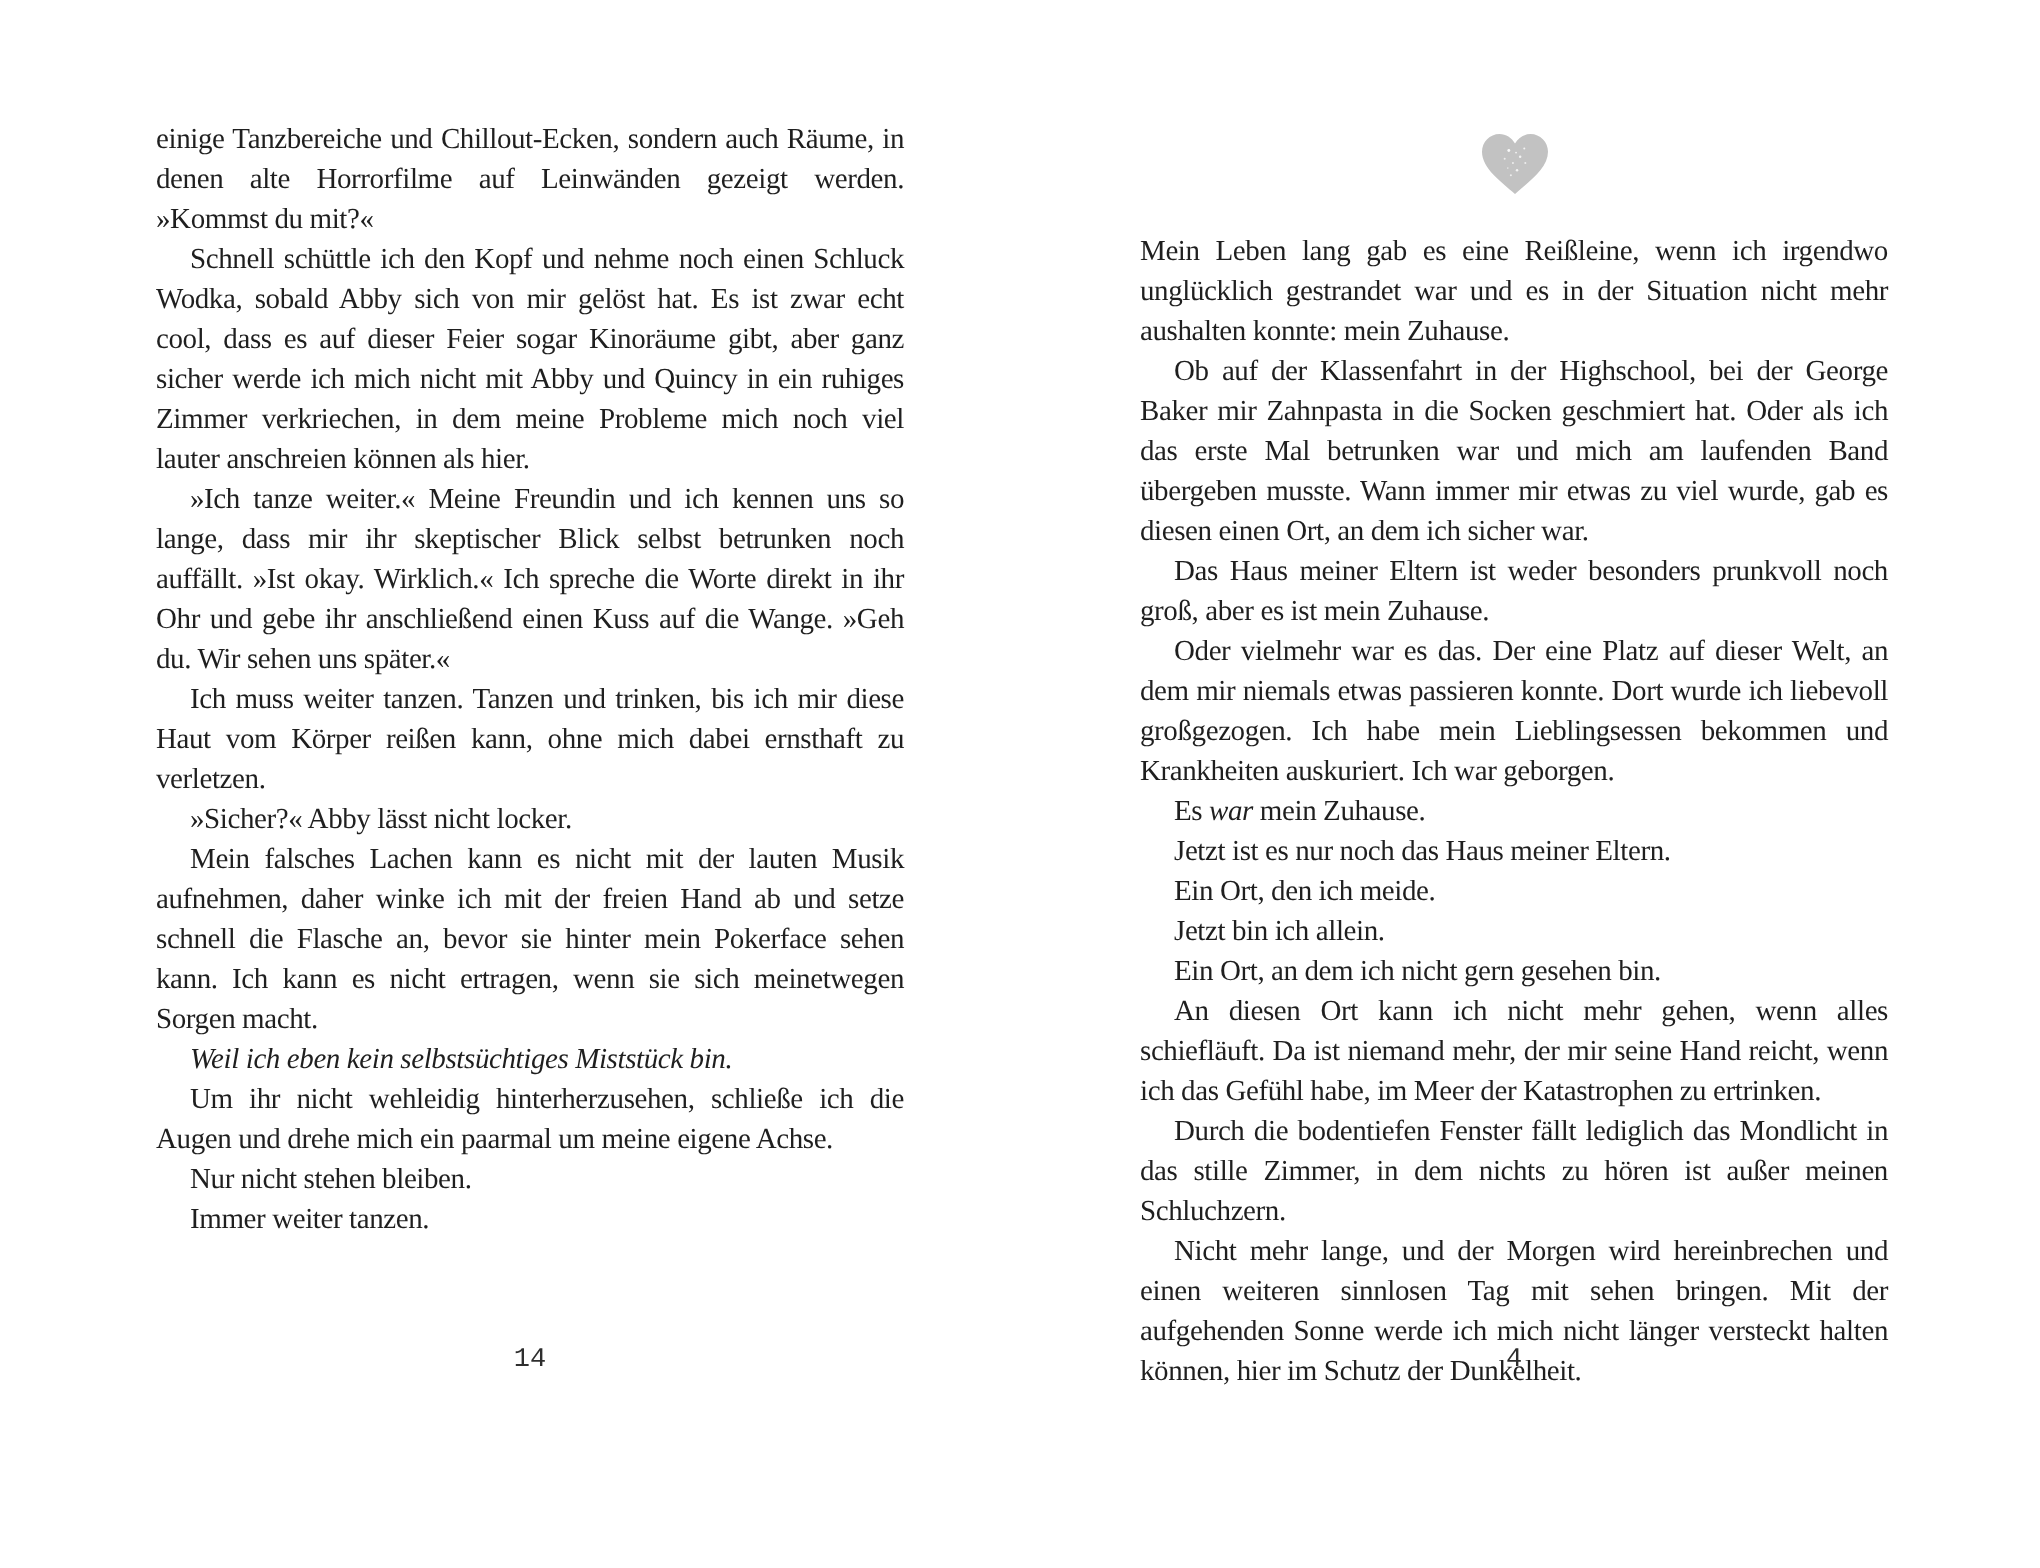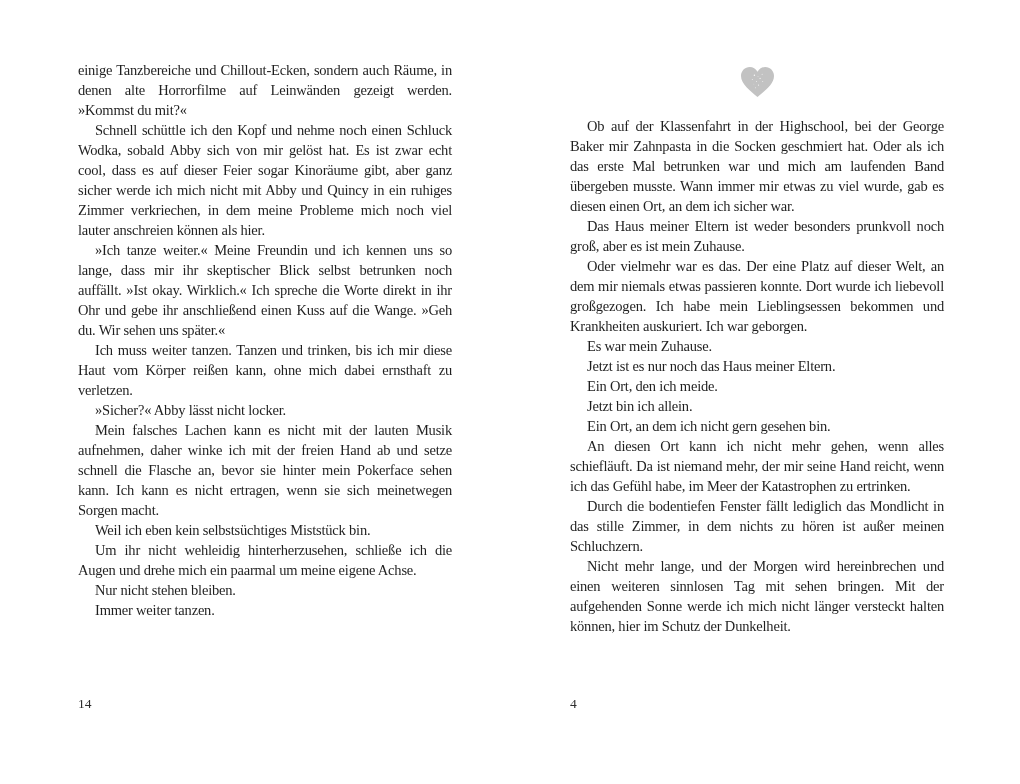--- a/index.html
+++ b/index.html
@@ -28,40 +28,40 @@
     letter-spacing: -0.2px;
     color: var(--text);
     hyphens: auto;
     -webkit-hyphens: auto;
   }
   #left-text  { left: 78px;  top: 60px; }
   #right-text { left: 570px; top: 116px; }
 
   .para { margin: 0; }
   .para.indent { text-indent: 17px; }
-  .italic { }
+  .italic { font-style: italic; }
 
   .ornament {
     position: absolute;
     left: 570px;
     top: 67px;
     width: 374px;
     height: 34px;
     text-align: center;
   }
   .ornament svg { display: inline-block; }
   .ornament path { fill: var(--ornament); }
   .ornament circle { fill: #ffffff; }
 
   .page-number {
     position: absolute;
-    top: 696px;
+    top: 673px;
     width: 374px;
-    text-align: left;
-    font-family: Liberation Serif, serif;
+    text-align: center;
+    font-family: Liberation Mono, monospace;
     font-size: 13.5px;
     color: var(--pagenum);
   }
   #page-number-left  { left: 78px; }
   #page-number-right { left: 570px; }
 </style>
 </head>
 <body>
 
 <div class="spread">
@@ -92,20 +92,21 @@
         <circle cx="20.5" cy="7" r="0.5" opacity="0.8"></circle>
         <circle cx="11" cy="12" r="0.5" opacity="0.7"></circle>
         <circle cx="17" cy="17.5" r="0.6" opacity="0.8"></circle>
         <circle cx="14" cy="20" r="0.5" opacity="0.7"></circle>
         <circle cx="21" cy="14" r="0.5" opacity="0.7"></circle>
         <circle cx="16.5" cy="9" r="0.4" opacity="0.9"></circle>
         <circle cx="12.5" cy="16.5" r="0.4" opacity="0.6"></circle>
       </svg>
     </div>
     <div class="page-text" id="right-text">
+        <p class="para"><span>Mein Leben lang gab es eine Reißleine, wenn ich irgendwo unglücklich gestrandet war und es in der Situation nicht mehr aushalten konnte: mein Zuhause.</span></p>
         <p class="para indent"><span>Ob auf der Klassenfahrt in der Highschool, bei der George Baker mir Zahnpasta in die Socken geschmiert hat. Oder als ich das erste Mal betrunken war und mich am laufenden Band übergeben musste. Wann immer mir etwas zu viel wurde, gab es diesen einen Ort, an dem ich sicher war.</span></p>
         <p class="para indent"><span>Das Haus meiner Eltern ist weder besonders prunkvoll noch groß, aber es ist mein Zuhause.</span></p>
         <p class="para indent"><span>Oder vielmehr war es das. Der eine Platz auf dieser Welt, an dem mir niemals etwas passieren konnte. Dort wurde ich liebevoll großgezogen. Ich habe mein Lieblingsessen bekommen und Krankheiten auskuriert. Ich war geborgen.</span></p>
         <p class="para indent"><span>Es </span><span class="italic">war</span><span> mein Zuhause.</span></p>
         <p class="para indent"><span>Jetzt ist es nur noch das Haus meiner Eltern.</span></p>
         <p class="para indent"><span>Ein Ort, den ich meide.</span></p>
         <p class="para indent"><span>Jetzt bin ich allein.</span></p>
         <p class="para indent"><span>Ein Ort, an dem ich nicht gern gesehen bin.</span></p>
         <p class="para indent"><span>An diesen Ort kann ich nicht mehr gehen, wenn alles schiefläuft. Da ist niemand mehr, der mir seine Hand reicht, wenn ich das Gefühl habe, im Meer der Katastrophen zu ertrinken.</span></p>
         <p class="para indent"><span>Durch die bodentiefen Fenster fällt lediglich das Mondlicht in das stille Zimmer, in dem nichts zu hören ist außer meinen Schluchzern.</span></p>

